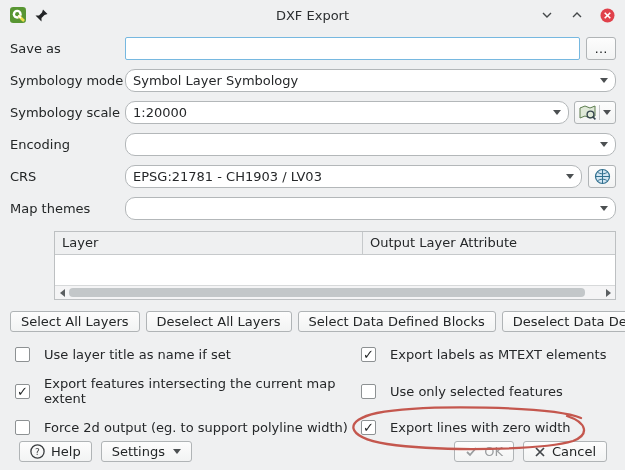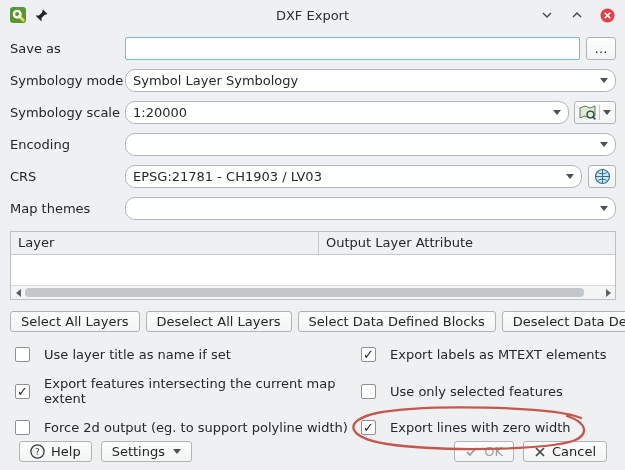--- a/index.html
+++ b/index.html
@@ -53,21 +53,21 @@
     margin-left:5px;display:inline-flex;align-items:center;height:23px;box-sizing:border-box;
     background:linear-gradient(#fdfdfd,#f2f3f3);border:1px solid #b0b4b6;border-radius:3px;
     padding:0 4px;gap:3px;
   }
   .toolgroup .sep{width:1px;height:15px;background:#c6c9cb;}
   .iconbtn{margin-left:6px;width:28px;height:23px;box-sizing:border-box;display:inline-flex;
     align-items:center;justify-content:center;background:linear-gradient(#fdfdfd,#f2f3f3);
     border:1px solid #b0b4b6;border-radius:3px;}
 
   
-  .table{margin-top:5px;border:1px solid #bdc0c2;background:#7f1d1d;display:flex;flex-direction:column;}
+  .table{margin-top:5px;border:1px solid #bdc0c2;background:#7f1d1d;display:flex;flex-direction:column;margin-left:44px;}
   .thead{display:flex;background:#eff0f1;border-bottom:1px solid #c6c9cb;}
   .th{box-sizing:border-box;padding:3px 7px;height:22px;}
   .th-layer{width:308px;flex:0 0 308px;border-right:1px solid #c6c9cb;}
   .tbody{height:30px;background:#fff;}
   .hscroll{height:13px;display:flex;align-items:center;background:#f4f4f5;border-top:1px solid #d7d9da;}
   .sb-btn{width:14px;height:13px;display:inline-flex;align-items:center;justify-content:center;}
   .sb-track{flex:1;height:9px;display:flex;align-items:center;}
   .sb-thumb{height:9px;width:97%;background:#c3c7c9;border-radius:4px;}
   .tri-l{width:0;height:0;border-top:4px solid transparent;border-bottom:4px solid transparent;border-right:5px solid #5b5f61;}
   .tri-r{width:0;height:0;border-top:4px solid transparent;border-bottom:4px solid transparent;border-left:5px solid #5b5f61;}

